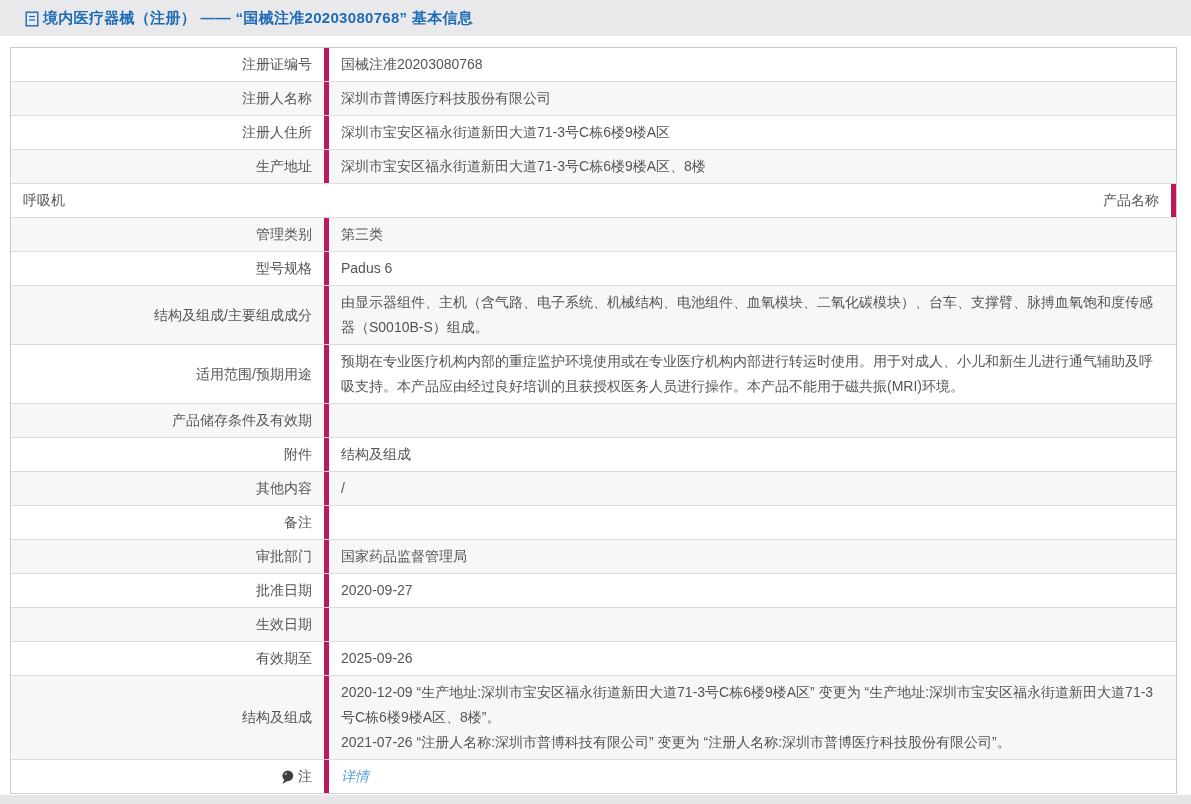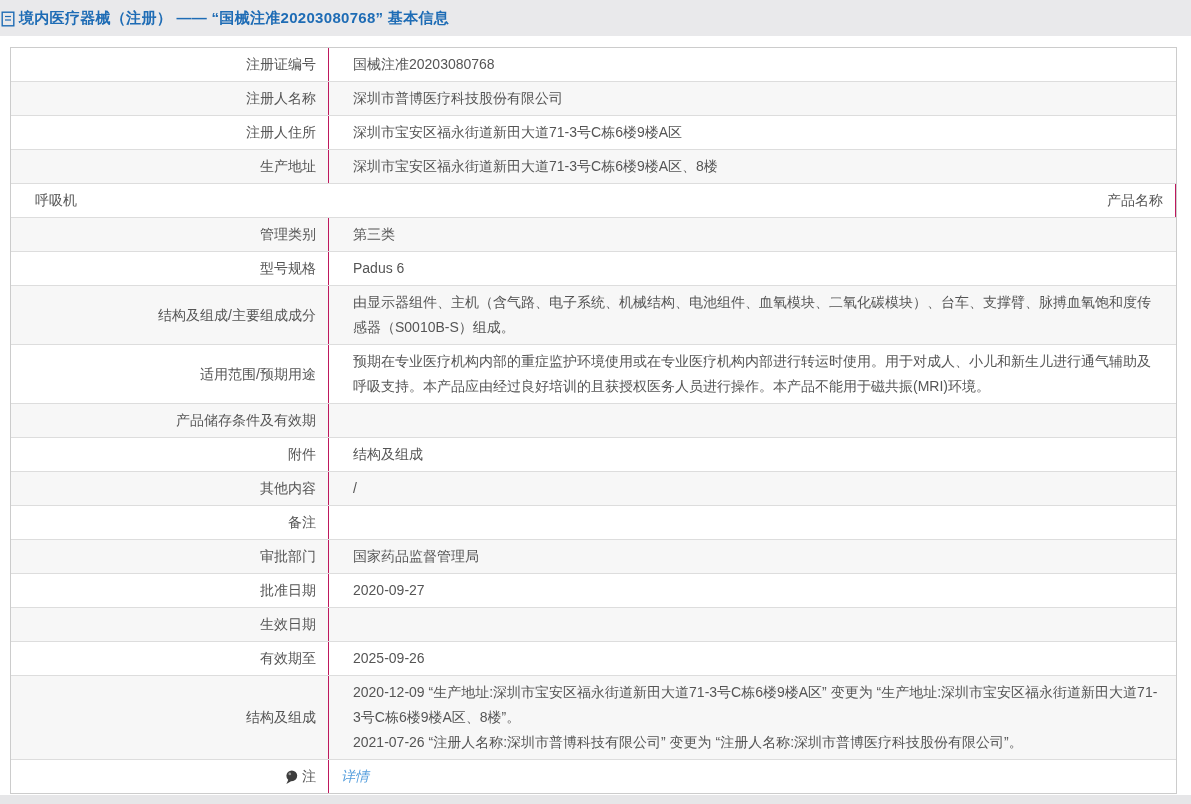--- a/index.html
+++ b/index.html
@@ -10,21 +10,21 @@
     background: #ffffff;
     font-family: "Liberation Sans", "DejaVu Sans", sans-serif;
     overflow: hidden;
     position: relative;
   }
   .top-band {
     height: 36px;
     background: #e9e9eb;
     display: flex;
     align-items: center;
-    padding-left: 1px;
+    padding-left: 25px;
   }
   .page-title {
     font-size: 15px;
     font-weight: 600;
     color: #1e6cb5;
     display: flex;
     align-items: center;
     gap: 4px;
     letter-spacing: 0.3px;
   }
@@ -41,34 +41,34 @@
     background: #ffffff;
     min-height: 33px;
     box-sizing: content-box;
   }
   .row:nth-child(even) { background: #f7f7f7; }
   .row:last-child { border-bottom: none; }
   .cell { padding: 4px 12px; font-size: 14px; color: #555555; line-height: 25px; box-sizing: border-box; }
   .cell.label {
     width: 318px;
     flex: none;
-    border-right: 1px solid #be185d;
+    border-right: 5px solid #be185d;
     display: flex;
     align-items: center;
     justify-content: flex-end;
     text-align: right;
     gap: 3px;
   }
   .cell.value {
     flex: 1;
     display: flex;
     flex-direction: column;
     justify-content: center;
   }
-  .cell.value .line { line-height: 25px; margin-left: 12px; }
+  .cell.value .line { line-height: 25px; }
   .cell.value a {
     color: #579fdd;
     text-decoration: none;
     cursor: pointer;
     font-style: italic;
   }
   .note-icon { display: inline-flex; margin-right: 1px; position: relative; top: 1px; }
   .bottom-strip {
     position: absolute;
     left: 0; right: 0; bottom: 0;

